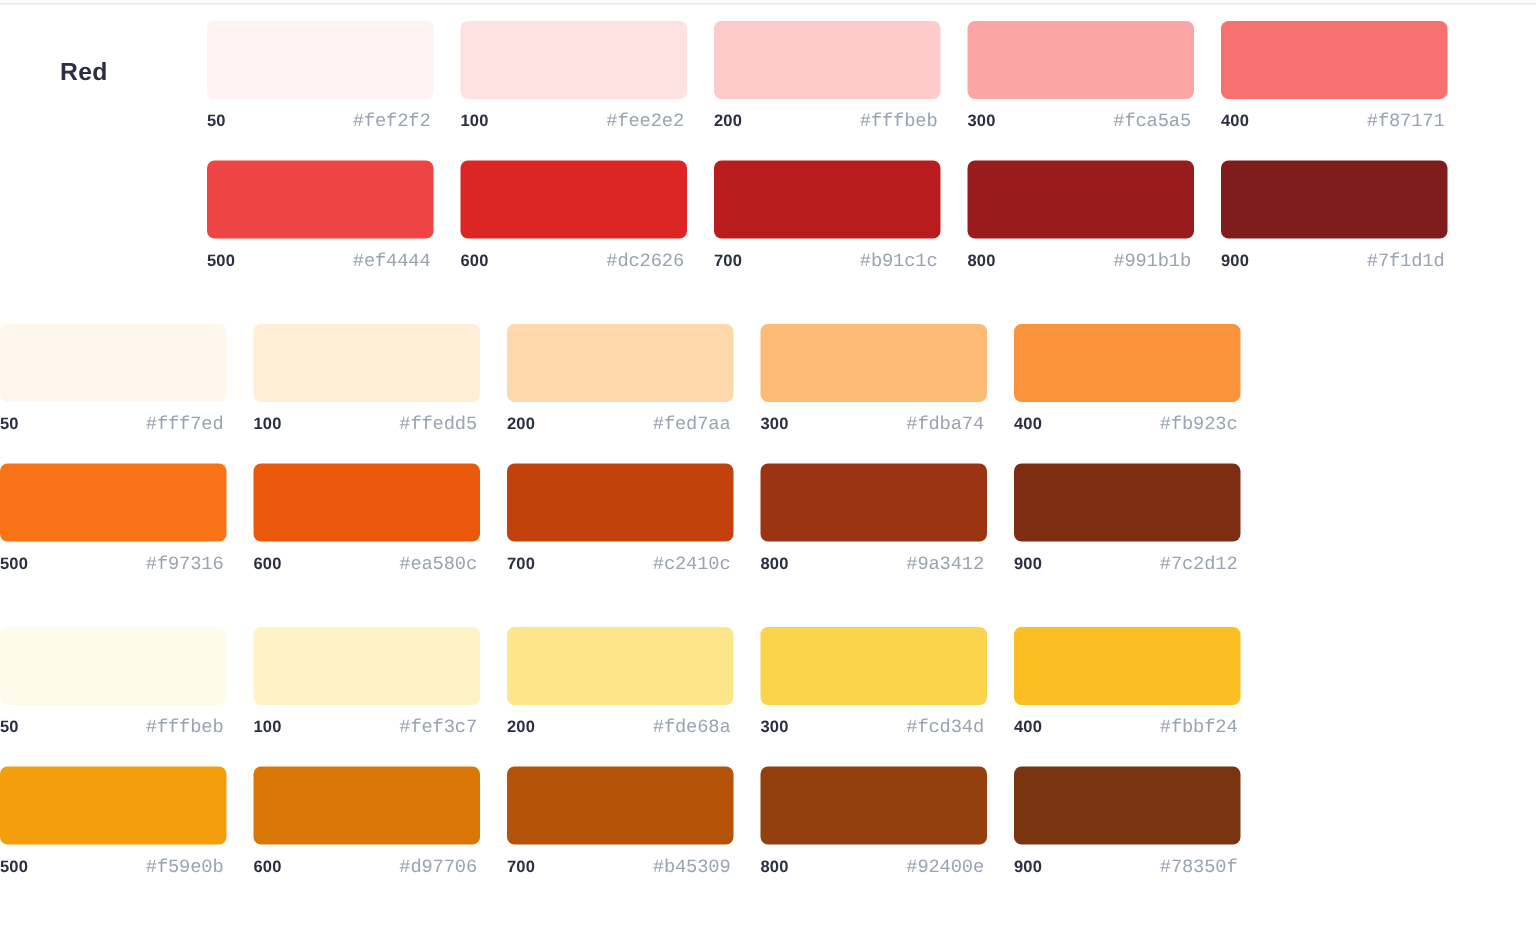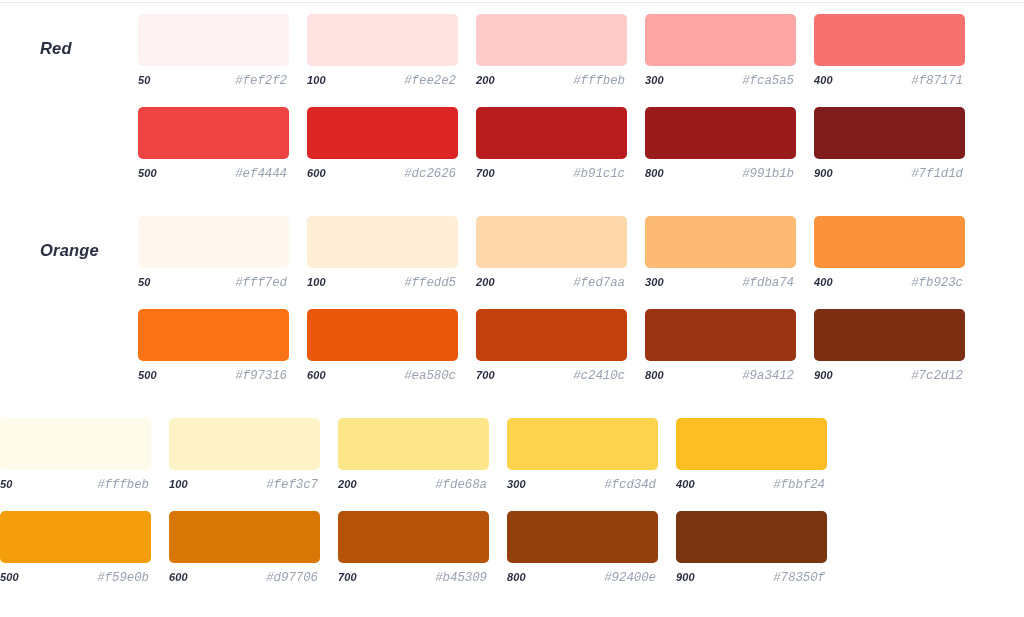--- a/index.html
+++ b/index.html
@@ -28,21 +28,20 @@
     left: 0;
     width: 1024px;
     padding-top: 14px;
     box-sizing: border-box;
   }
   .family {
     position: relative;
     display: flex;
     align-items: flex-start;
     margin-bottom: 16px;
-    font-style: italic;
   }
   .family-label {
     width: 138px;
     box-sizing: border-box;
     padding-left: 40px;
     font-size: 16.5px;
     font-weight: bold;
     color: #2b2f42;
     letter-spacing: 0.2px;
     line-height: 1;
@@ -166,21 +165,20 @@
             <div class="swatch-chip" style="background-color: rgb(127, 29, 29);"></div>
             <div class="swatch-meta">
               <span class="shade-name">900</span>
               <span class="shade-hex">#7f1d1d</span>
             </div>
           </div>
         </div>
       </div>
     </div>
     <div class="family">
-      <div class="family-label">Orange</div>
       <div class="family-rows">
         <div class="swatch-row">
           <div class="swatch-cell">
             <div class="swatch-chip" style="background-color: rgb(255, 247, 237);"></div>
             <div class="swatch-meta">
               <span class="shade-name">50</span>
               <span class="shade-hex">#fff7ed</span>
             </div>
           </div>
           <div class="swatch-cell">

